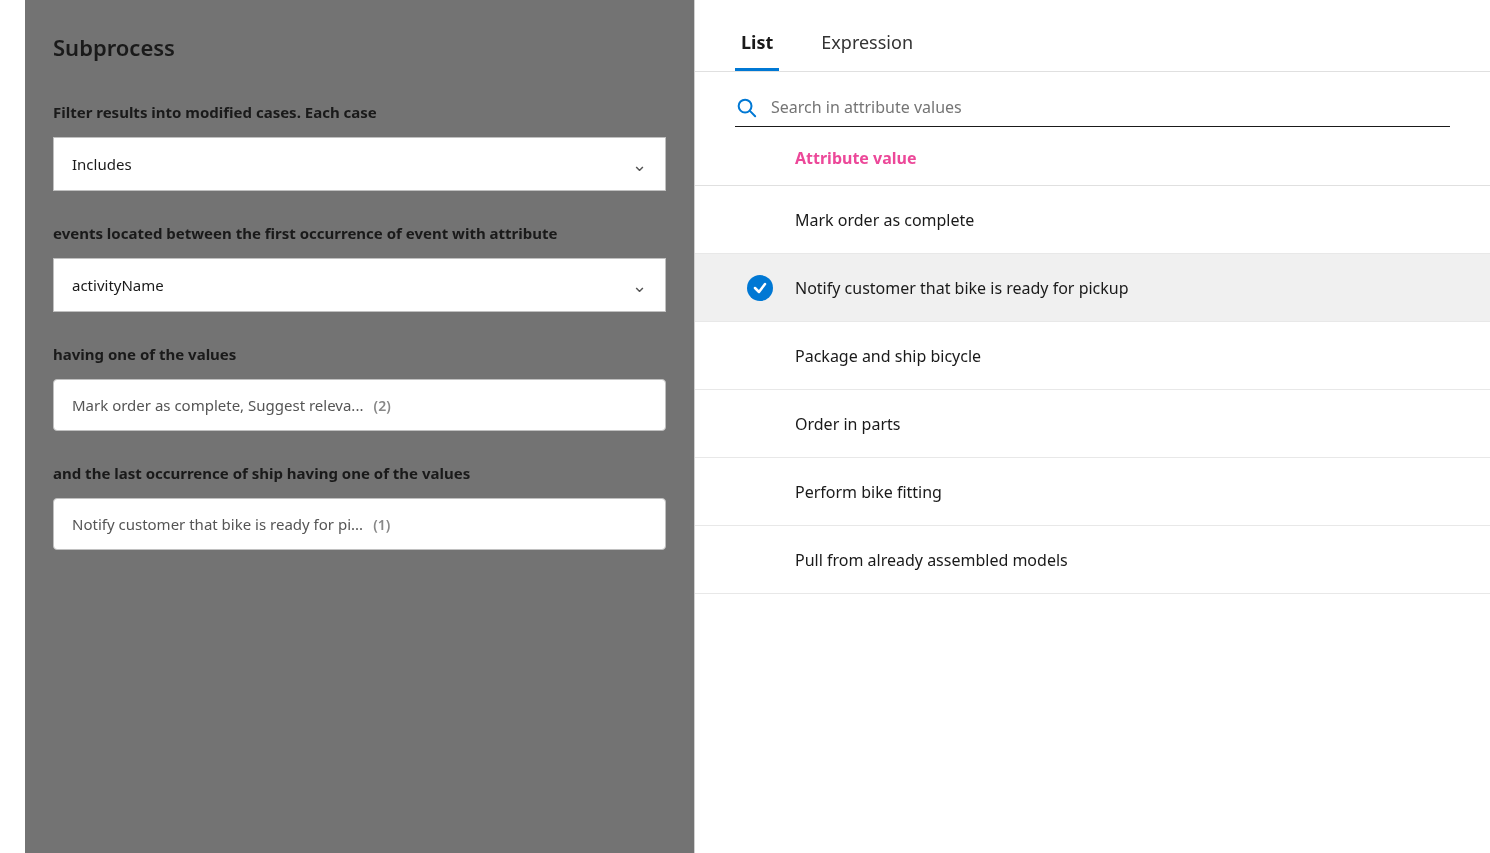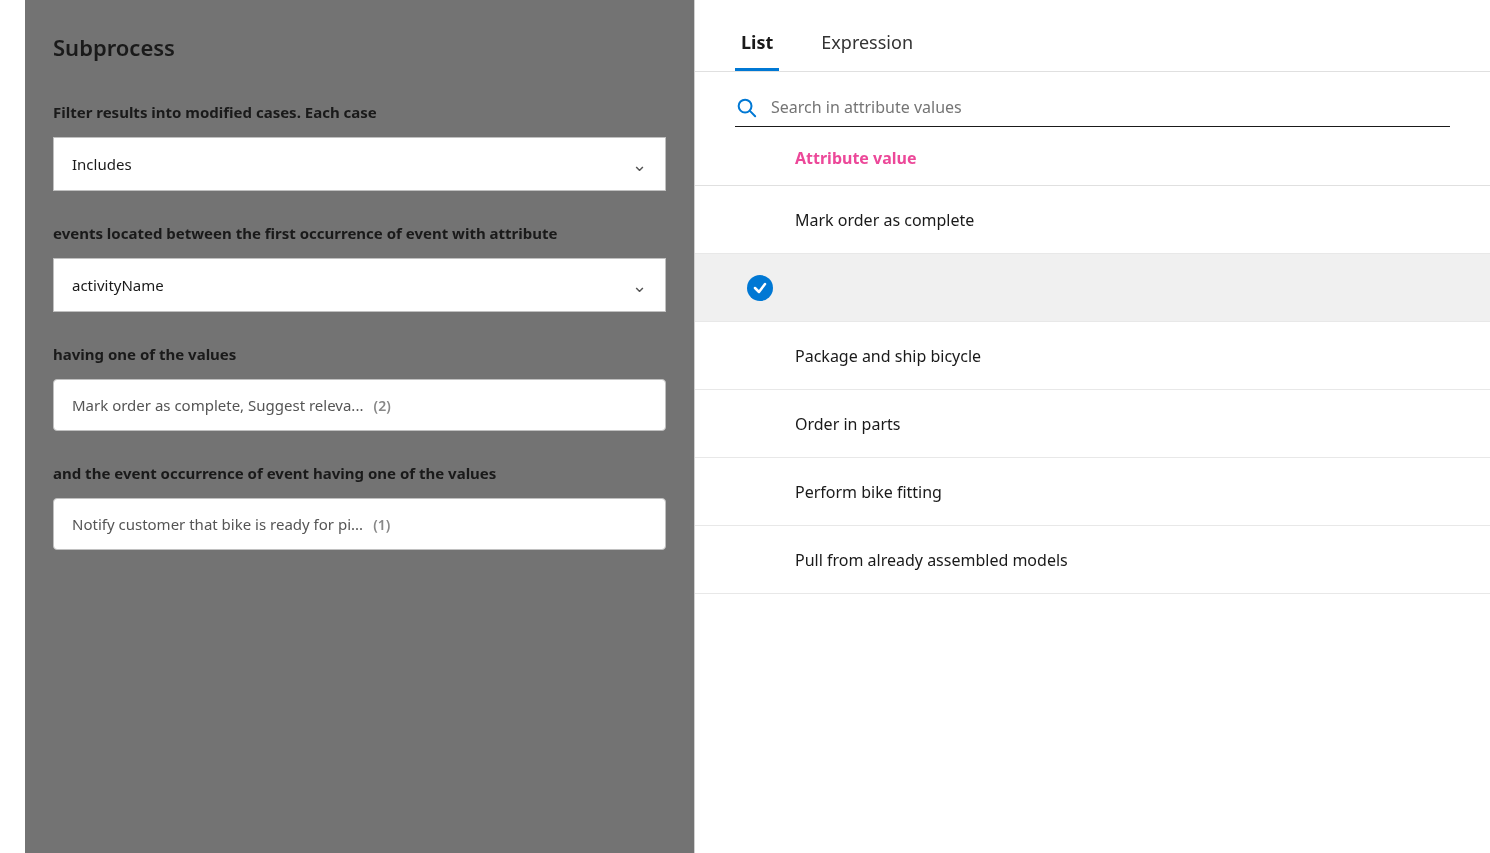--- a/index.html
+++ b/index.html
@@ -236,21 +236,21 @@
 
   <div class="section-label">having one of the values</div>
 
   <div class="multi-select-display">
     <span>
       <span class="multi-select-text">Mark order as complete, Suggest releva...</span>
       <span class="multi-select-count">(2)</span>
     </span>
   </div>
 
-  <div class="section-label-last">and the event occurrence of event having one of the values</div>
+  <div class="section-label-last">and the last occurrence of ship having one of the values</div>
 
   <div class="multi-select-display">
     <span>
       <span class="multi-select-text">Notify customer that bike is ready for pi...</span>
       <span class="multi-select-count">(1)</span>
     </span>
   </div>
 </div>
 
 <div class="right-panel">
@@ -279,20 +279,21 @@
     <div class="list-item">
       <span class="item-text">Mark order as complete</span>
     </div>
 
     <div class="list-item selected">
       <div class="check-circle">
         <svg viewBox="0 0 16 16" fill="none" stroke="#fff" stroke-width="2.5" stroke-linecap="round" stroke-linejoin="round">
           <polyline points="3,8 7,12 13,4"></polyline>
         </svg>
       </div>
+      <span class="item-text">Notify customer that bike is ready for pickup</span>
     </div>
 
     <div class="list-item">
       <span class="item-text">Package and ship bicycle</span>
     </div>
 
     <div class="list-item">
       <span class="item-text">Order in parts</span>
     </div>
 

